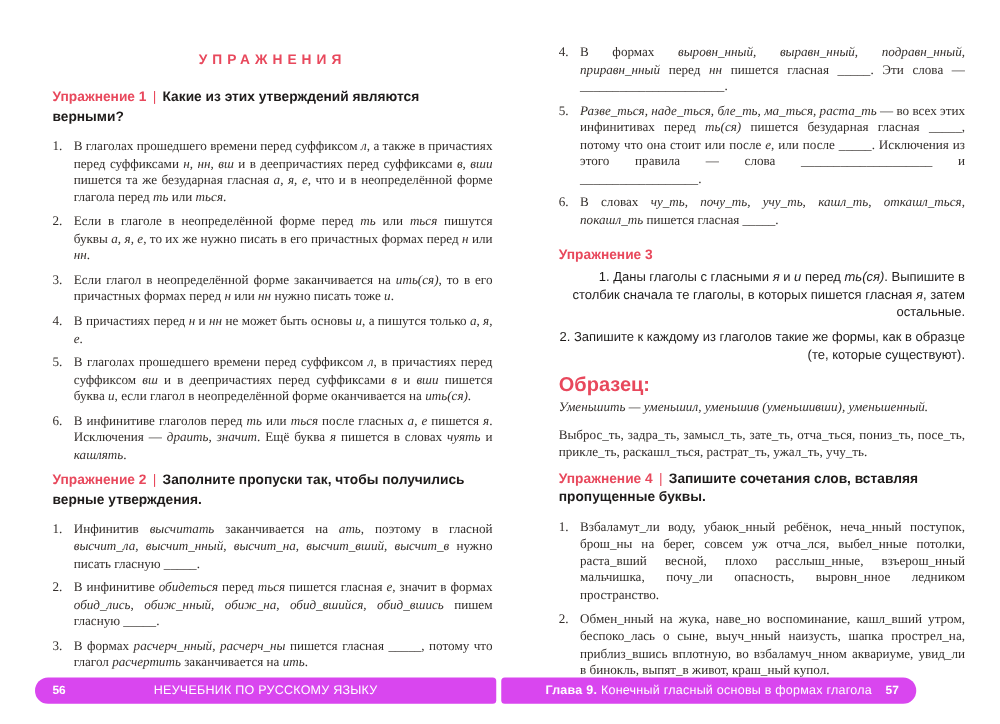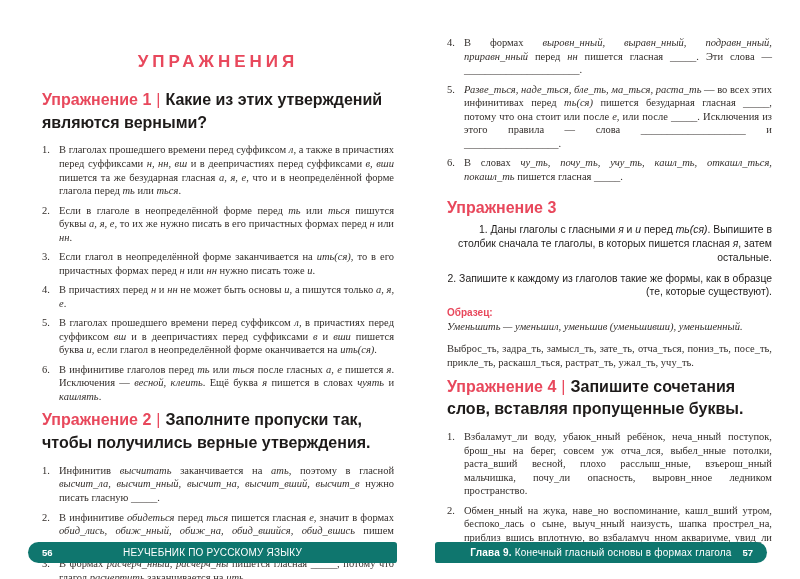--- a/index.html
+++ b/index.html
@@ -3,46 +3,46 @@
 <meta charset="utf-8">
 <style>
   html,body{margin:0;padding:0;background:#ffffff;}
   .canvas{position:relative;width:800px;height:579px;background:#ffffff;overflow:hidden;
           font-family:"Liberation Serif",serif;color:#332e2b;}
   .spread{display:flex;padding:36px 28px 0 42px;}
   .col{box-sizing:border-box;}
   .col-left{width:352px;margin-right:53px;}
   .col-right{width:325px;}
 
-  .main-heading{margin:16px 0 17px 0;text-align:center;color:#e8485c;
-      font-family:"Liberation Sans",sans-serif;font-size:17px;font-weight:bold;letter-spacing:4px;}
+  .main-heading{margin:6px 0 17px 0;text-align:center;color:#e8485c;
+      font-family:"Liberation Sans",sans-serif;font-size:11px;font-weight:bold;letter-spacing:4px;}
 
-  .ex-head{font-family:"Liberation Sans",sans-serif;font-size:16px;font-weight:bold;
+  .ex-head{font-family:"Liberation Sans",sans-serif;font-size:11px;font-weight:bold;
       color:#1e1b1a;line-height:1.42;margin:0 0 9px 0;}
   .ex-head .ex-label{color:#e8485c;}
   .ex-head .pipe{color:#e8485c;font-weight:normal;padding:0 5px;}
   .mt{}
 
   .item{display:flex;margin-bottom:6px;}
   .item .num{flex:none;width:17px;font-size:10.5px;line-height:1.29;}
   .item .itext{flex:1;margin:0;font-size:10.5px;line-height:1.29;text-align:justify;}
   .itext i,.sample i{font-style:italic;text-align:center;}
 
   .step{margin:0 0 7px 0;font-family:"Liberation Sans",sans-serif;font-size:10.4px;
         line-height:1.33;color:#1e1b1a;text-align:right;}
   .ex3-label{margin:14px 0 3px 0;}
   .sample-label{margin:8px 0 2px 0;font-family:"Liberation Sans",sans-serif;
-        font-size:10px;font-weight:bold;color:#e8485c;}
+        font-size:16px;font-weight:bold;color:#e8485c;}
   .sample{margin:0 0 8px 0;font-size:10.5px;line-height:1.3;}
   .words{margin:0 0 6px 0;font-size:10.5px;line-height:1.33;text-align:justify;}
 
-  .footer-bar{position:absolute;top:542px;height:21px;background:#0f766e;color:#ffffff;
+  .footer-bar{position:absolute;top:542px;height:21px;background:#d946ef;color:#ffffff;
       display:flex;align-items:center;font-family:"Liberation Sans",sans-serif;}
   .footer-left{left:28px;width:369px;border-radius:11px 3px 3px 11px;}
-  .footer-right{left:401px;width:332px;border-radius:3px 11px 11px 3px;margin-left:34px;}
+  .footer-right{left:401px;width:332px;border-radius:3px 11px 11px 3px;}
   .footer-page{font-size:9.5px;font-weight:bold;}
   .footer-left .footer-page{margin-left:14px;}
   .footer-right .footer-page{position:absolute;right:14px;}
   .footer-center{position:absolute;left:0;right:0;text-align:center;font-size:10px;letter-spacing:0.2px;}
   .footer-center .b{font-weight:bold;}
 </style>
 </head>
 <body>
 
 <div class="canvas">
@@ -68,21 +68,21 @@
       <div class="item">
         <span class="num">4.</span>
         <p class="itext"><span>В причастиях перед </span><i>н</i><span> и </span><i>нн</i><span> не может быть основы </span><i>и</i><span>, а пишутся только </span><i>а, я, е</i><span>.</span></p>
       </div>
       <div class="item">
         <span class="num">5.</span>
         <p class="itext"><span>В глаголах прошедшего времени перед суффиксом </span><i>л</i><span>, в причастиях перед суффиксом </span><i>вш</i><span> и в деепричастиях перед суффиксами </span><i>в</i><span> и </span><i>вши</i><span> пишется буква </span><i>и</i><span>, если глагол в неопределённой форме оканчивается на </span><i>ить(ся)</i><span>.</span></p>
       </div>
       <div class="item">
         <span class="num">6.</span>
-        <p class="itext"><span>В инфинитиве глаголов перед </span><i>ть</i><span> или </span><i>ться</i><span> после гласных </span><i>а, е</i><span> пишется </span><i>я</i><span>. Исключения — </span><i>весной, клеить</i><span>. Ещё буква </span><i>я</i><span> пишется в словах </span><i>чуять</i><span> и </span><i>кашлять</i><span>.</span></p>
+        <p class="itext"><span>В инфинитиве глаголов перед </span><i>ть</i><span> или </span><i>ться</i><span> после гласных </span><i>а, е</i><span> пишется </span><i>я</i><span>. Исключения — </span><i>драить, значит</i><span>. Ещё буква </span><i>я</i><span> пишется в словах </span><i>чуять</i><span> и </span><i>кашлять</i><span>.</span></p>
       </div>
 
       <p class="ex-head mt"><span class="ex-label">Упражнение 2</span><span class="pipe">|</span><span>Заполните пропуски так, чтобы получились верные утверждения.</span></p>
 
       <div class="item">
         <span class="num">1.</span>
         <p class="itext"><span>Инфинитив </span><i>высчитать</i><span> заканчивается на </span><i>ать</i><span>, поэтому в гласной </span><i>высчит_ла, высчит_нный, высчит_на, высчит_вший, высчит_в</i><span> нужно писать гласную _____.</span></p>
       </div>
       <div class="item">
         <span class="num">2.</span>

